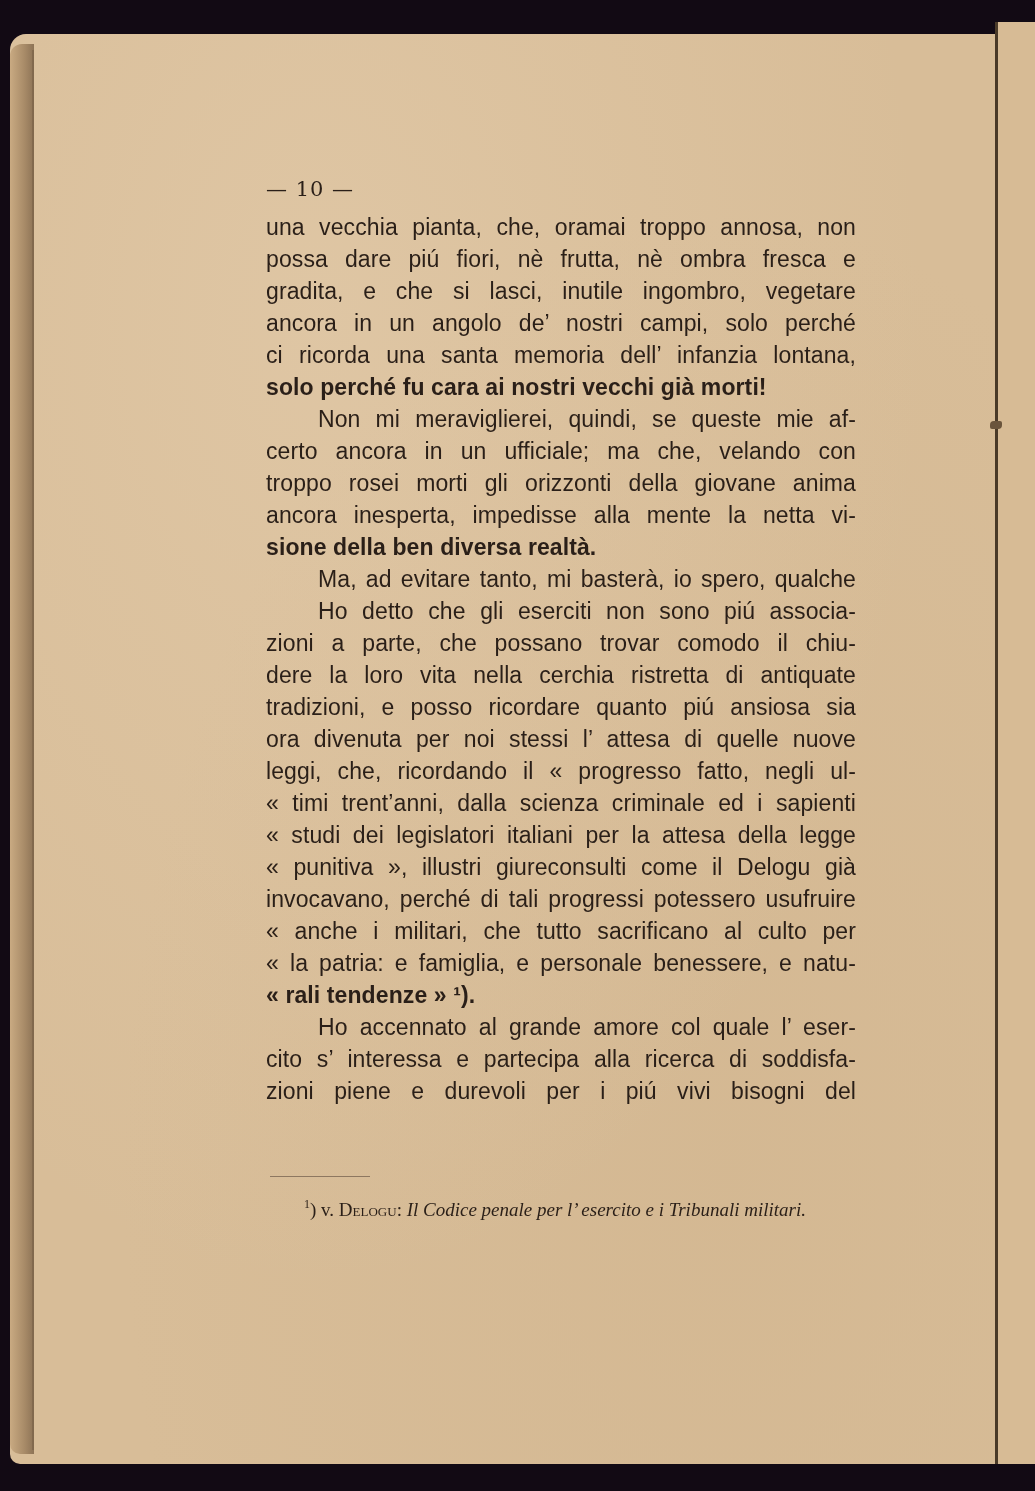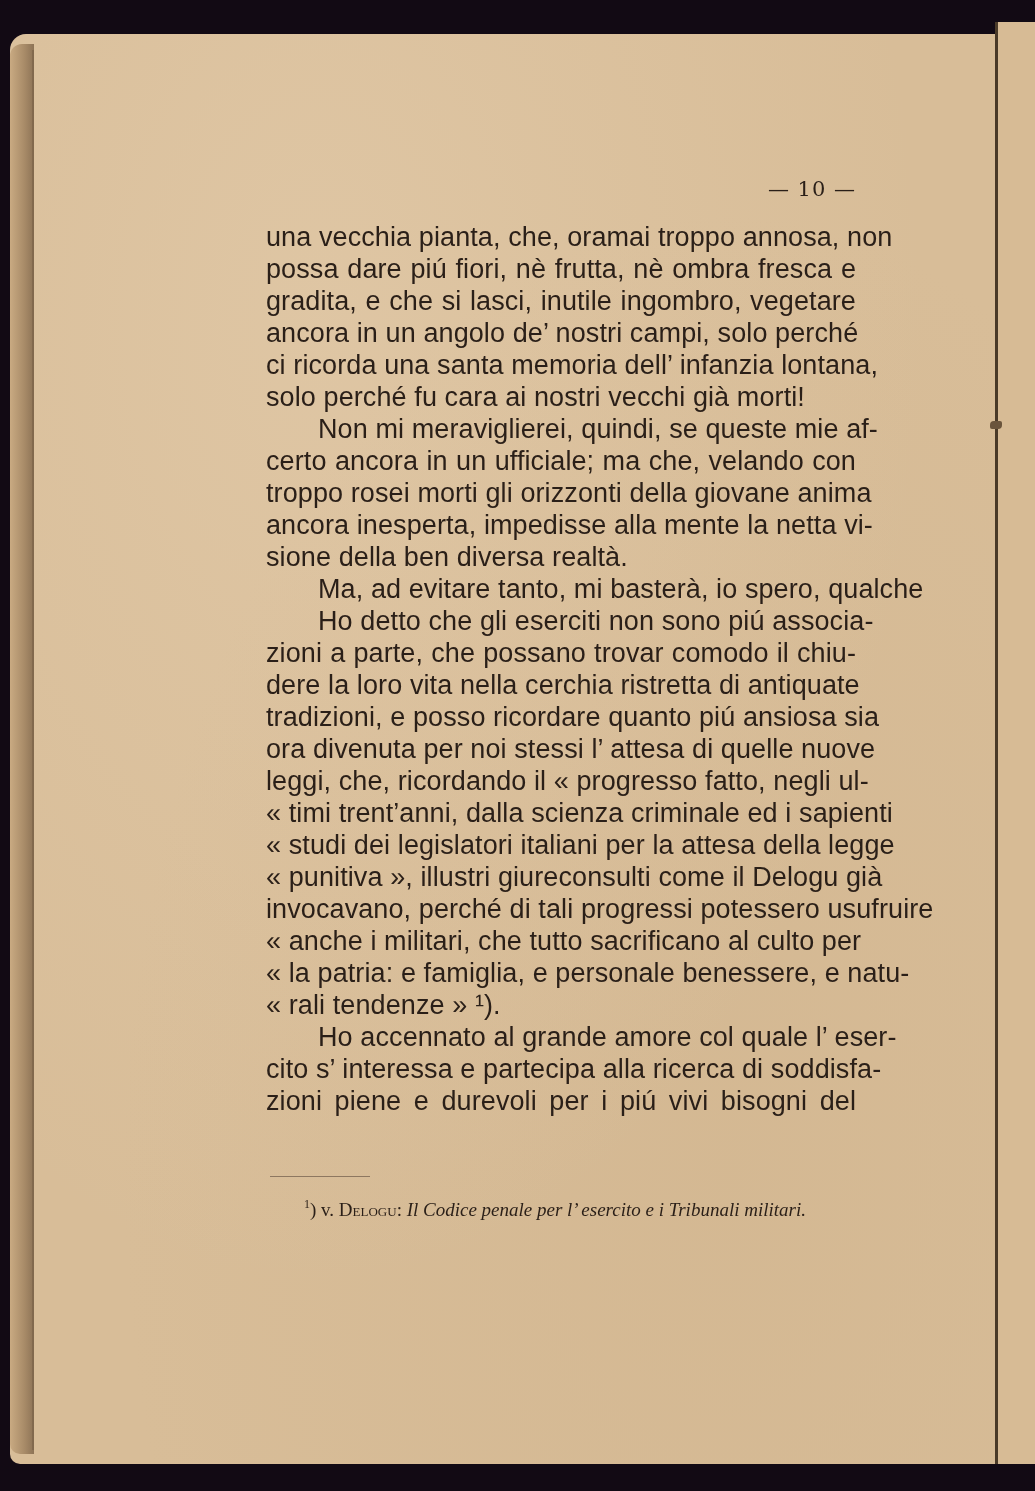--- a/index.html
+++ b/index.html
@@ -55,40 +55,40 @@
     border-radius: 4px 2px 4px 2px;
   }
   .text-block {
     position: absolute;
     left: 266px; top: 175px;
     width: 590px;
     font-family: "DejaVu Serif", serif;
     color: #2a1f18;
   }
   .page-number {
-    text-align: right;
+    text-align: left;
     font-size: 21px;
     height: 28px;
     line-height: 28px;
-    margin-bottom: 18px;
+    margin-bottom: 8px;
     letter-spacing: 1px;
   }
   .line {
     font-family: "Liberation Sans", sans-serif;
-    font-size: 27px;
+    font-size: 23px;
     line-height: 32px;
     height: 32px;
     white-space: nowrap;
     text-align: justify;
     text-align-last: justify;
     letter-spacing: 0.1px;
     font-stretch: condensed;
     transform-origin: left center;
   }
-  .line.last { text-align-last: left; }
+  .line.last { text-align-last: left; font-weight: bold; }
   .line.indent { padding-left: 52px; }
   .rule {
     position: absolute;
     left: 270px; top: 1176px;
     width: 100px; height: 1px;
     background: #6d5a48;
     opacity: 0.7;
   }
   .footnote {
     position: absolute;

